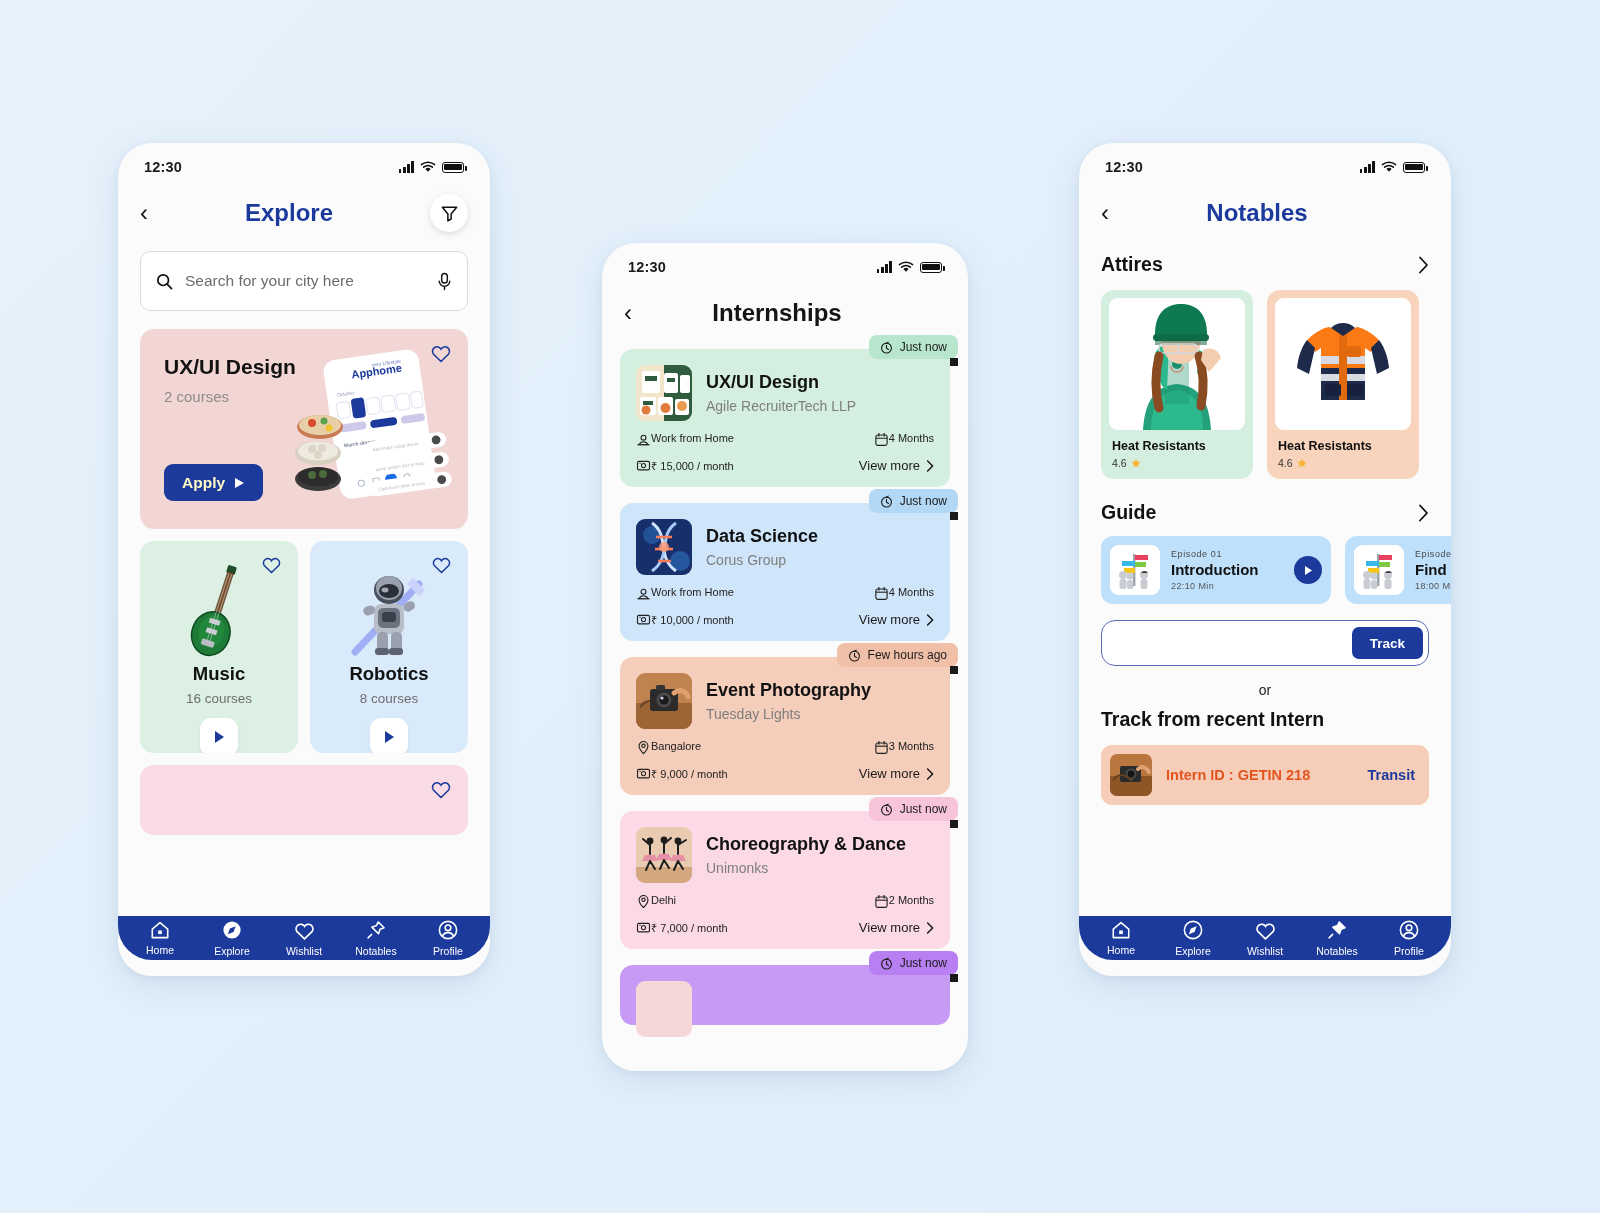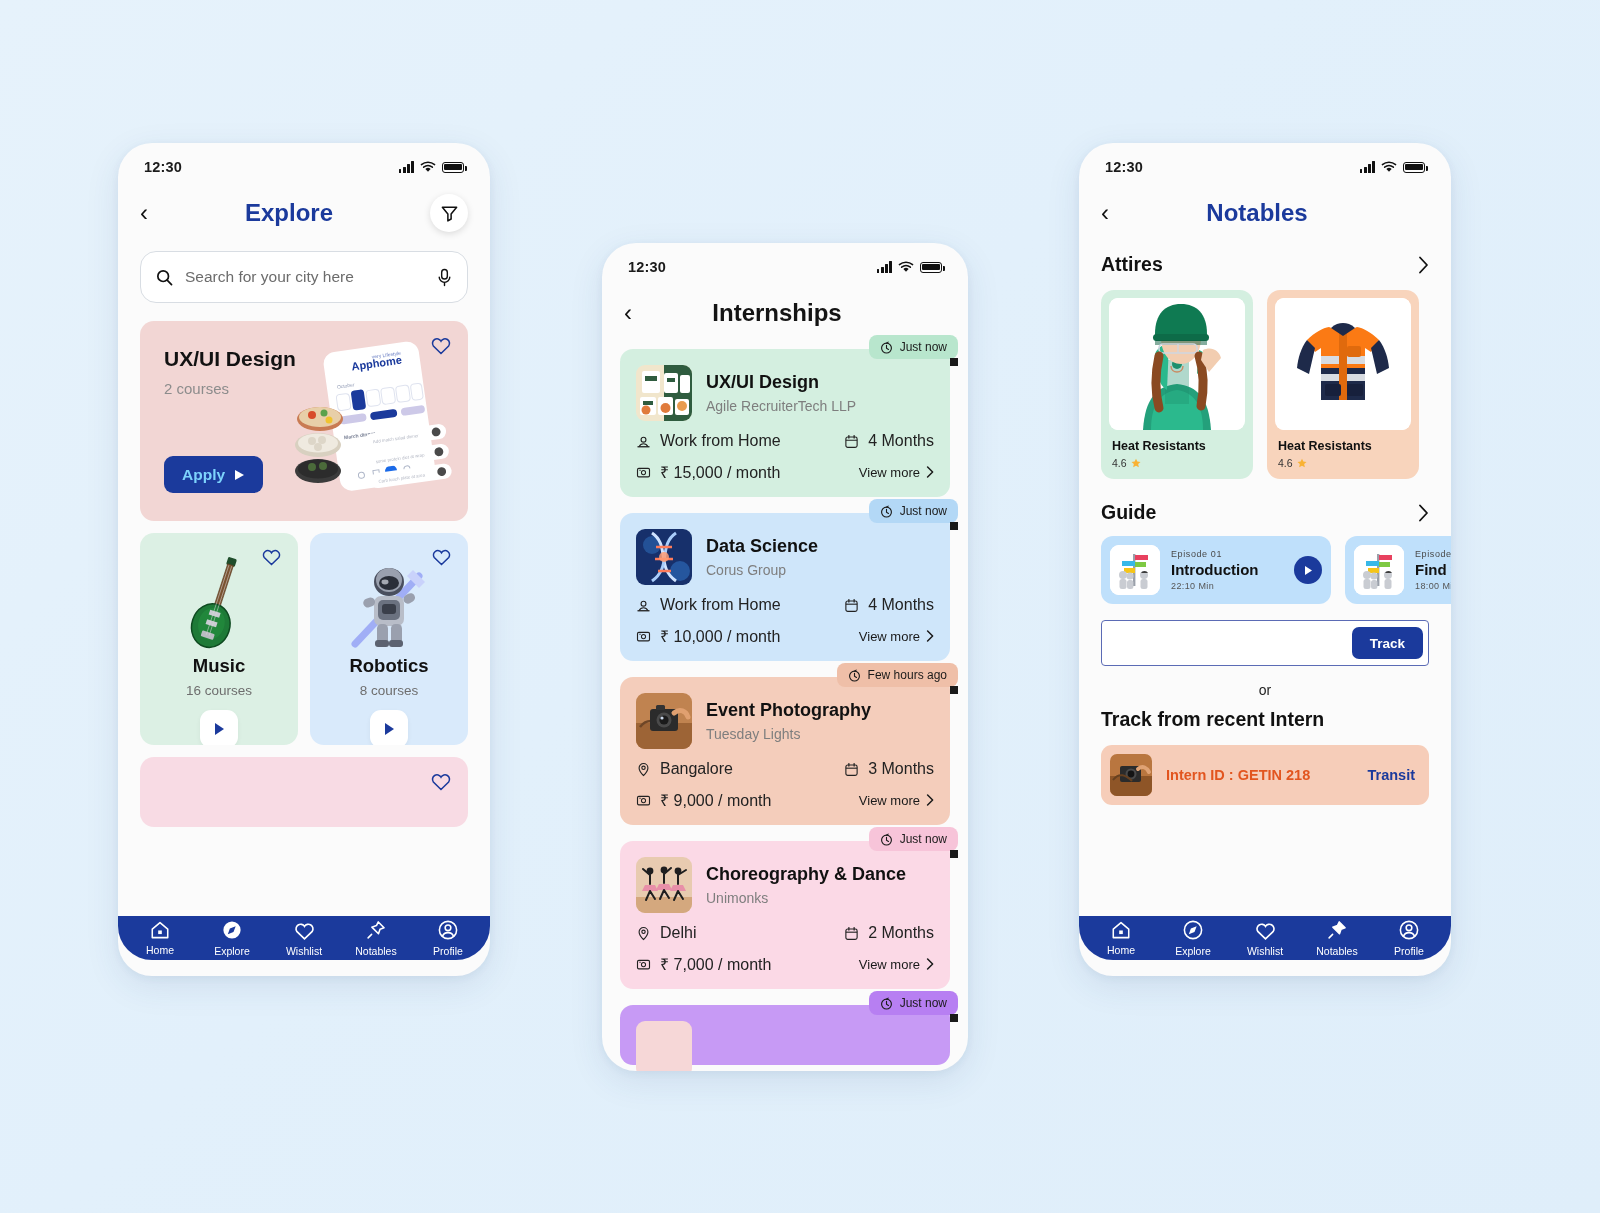--- a/index.html
+++ b/index.html
@@ -44,21 +44,21 @@
   .apptitle.dark { color:#141414; }
   .filter-btn {
     width:38px;height:38px;border-radius:50%;background:#fff;
     display:flex;align-items:center;justify-content:center;
     box-shadow:0 2px 7px rgba(0,0,0,.13);
   }
 
   
   .searchwrap { padding:12px 22px 0 22px; }
   .searchbar {
-    height:52px;border:1px solid #d8dde3;border-radius:16px;background:#fff;
+    height:60px;border:1px solid #d8dde3;border-radius:10px;background:#fff;
     display:flex;align-items:center;padding:0 14px;gap:11px;
   }
   .searchbar input{ flex:1;border:0;outline:0;font-size:15.5px;color:#3c3c3c;font-family:inherit;background:transparent;}
   .searchbar input::placeholder{color:#6c6c6c;}
 
   
   .chips { display:flex; gap:12px; padding:20px 22px 0 22px; }
   .chip {
     border:1.4px solid #1b3a9c;border-radius:8px;padding:9px 16px;font-size:15px;
     font-weight:700;color:#1b3a9c;background:#fff;white-space:nowrap;cursor:pointer;
@@ -66,21 +66,21 @@
   .chip.active{ background:#1b3a9c;color:#fff;}
 
   
   .cards { padding:18px 22px 0 22px; }
   .bigcard{
     background:#f2d6d4;border-radius:14px;height:200px;position:relative;overflow:hidden;padding:26px 24px;
   }
   .bigcard h3{font-size:21px;font-weight:700;color:#121212;}
   .bigcard .sub{font-size:15px;color:#8c8c8c;margin-top:9px;}
   .applybtn{
-    position:absolute;left:24px;bottom:28px;background:#1b3a9c;color:#7dd3fc;border:0;border-radius:9px;
+    position:absolute;left:24px;bottom:28px;background:#1b3a9c;color:#fef9c3;border:0;border-radius:9px;
     height:37px;padding:0 18px;font-size:15.5px;font-weight:600;display:flex;align-items:center;gap:9px;
     font-family:inherit;cursor:pointer;
   }
   .heart{position:absolute;right:16px;top:14px;cursor:pointer;}
 
   .duo{display:flex;gap:12px;margin-top:12px;}
   .smallcard{flex:1;border-radius:14px;height:212px;position:relative;padding:16px;text-align:center;overflow:hidden;}
   .smallcard.green{background:#dcf0e4;}
   .smallcard.blue{background:#d9eafb;}
   .smallcard .art{height:98px;display:flex;align-items:center;justify-content:center;margin-top:4px;}
@@ -107,41 +107,41 @@
   .ibadge{
     position:absolute;right:-8px;top:-14px;border-radius:8px;padding:5px 11px;display:flex;align-items:center;gap:7px;
     font-size:12px;font-weight:500;color:#1a1a1a;
   }
   .ibadge::after{content:"";position:absolute;right:0;bottom:-7px;border-width:0 8px 8px 0;border-style:solid;}
   .irow1{display:flex;gap:14px;align-items:center;}
   .ithumb{width:56px;height:56px;border-radius:9px;overflow:hidden;flex:none;position:relative;}
   .ititle{font-size:18px;font-weight:700;color:#111;}
   .icomp{font-size:14px;color:#7e7e7e;margin-top:5px;}
   .irow{display:flex;align-items:center;justify-content:space-between;margin-top:11px;}
-  .imeta{display:flex;align-items:center;gap:9px;font-size:16px;color:#222;}
+  .imeta{display:flex;align-items:flex-start;font-size:11px;color:#222;}
   .viewmore{font-size:13px;color:#1a1a1a;display:flex;align-items:center;gap:6px;cursor:pointer;}
 
   
   .sechead{display:flex;align-items:center;justify-content:space-between;padding:14px 22px 0 22px;}
   .sechead h3{font-size:19.5px;font-weight:700;color:#111;}
   .attires{display:flex;gap:14px;padding:14px 0 0 22px;}
   .attire{width:152px;border-radius:13px;padding:8px 8px 10px 8px;flex:none;}
   .attire .ph{height:132px;background:#fff;border-radius:9px;overflow:hidden;display:flex;align-items:flex-end;justify-content:center;}
   .attire .nm{font-size:12.5px;font-weight:700;color:#111;margin:9px 0 0 3px;}
   .attire .rt{font-size:10.5px;color:#333;margin:4px 0 0 3px;display:flex;align-items:center;gap:4px;}
 
   .guides{display:flex;gap:14px;padding:12px 0 0 22px;}
   .guide{background:#bfe0fb;border-radius:12px;padding:9px;display:flex;align-items:center;gap:11px;flex:none;width:230px;}
   .guide .gthumb{width:50px;height:50px;background:#fff;border-radius:9px;flex:none;overflow:hidden;}
   .g-ep{font-size:9px;color:#4a4a4a;letter-spacing:.6px;}
   .g-ti{font-size:15px;font-weight:700;color:#111;margin-top:2px;}
   .g-mi{font-size:9px;color:#555;margin-top:3px;letter-spacing:.4px;}
   .g-play{width:28px;height:28px;border-radius:50%;background:#1b3a9c;display:flex;align-items:center;justify-content:center;margin-left:auto;flex:none;cursor:pointer;}
 
-  .trackin{margin:16px 22px 0 22px;height:46px;border:1.4px solid #5b6bb5;border-radius:4px;display:flex;align-items:center;padding:0 5px 0 14px;background:#fff;}
+  .trackin{margin:16px 22px 0 22px;height:46px;border:1.4px solid #5b6bb5;border-radius:14px;display:flex;align-items:center;padding:0 5px 0 14px;background:#fff;}
   .trackin input{flex:1;border:0;outline:0;font-size:14px;font-family:inherit;background:transparent;}
   .trackbtn{background:#1b3a9c;color:#fff;border:0;border-radius:7px;height:32px;padding:0 18px;font-size:13.5px;font-weight:700;font-family:inherit;cursor:pointer;}
   .ortxt{text-align:center;font-size:14px;color:#222;margin-top:16px;}
   .recentcard{margin:14px 22px 0 22px;background:#f6cdb9;border-radius:11px;padding:9px 14px 9px 9px;display:flex;align-items:center;gap:14px;}
   .recentcard .rthumb{width:42px;height:42px;border-radius:7px;overflow:hidden;flex:none;}
   .rid{font-size:14.5px;font-weight:700;color:#e2551f;flex:1;}
   .rstatus{font-size:14.5px;font-weight:700;color:#1b3a9c;}
 </style>
 </head>
 <body>

